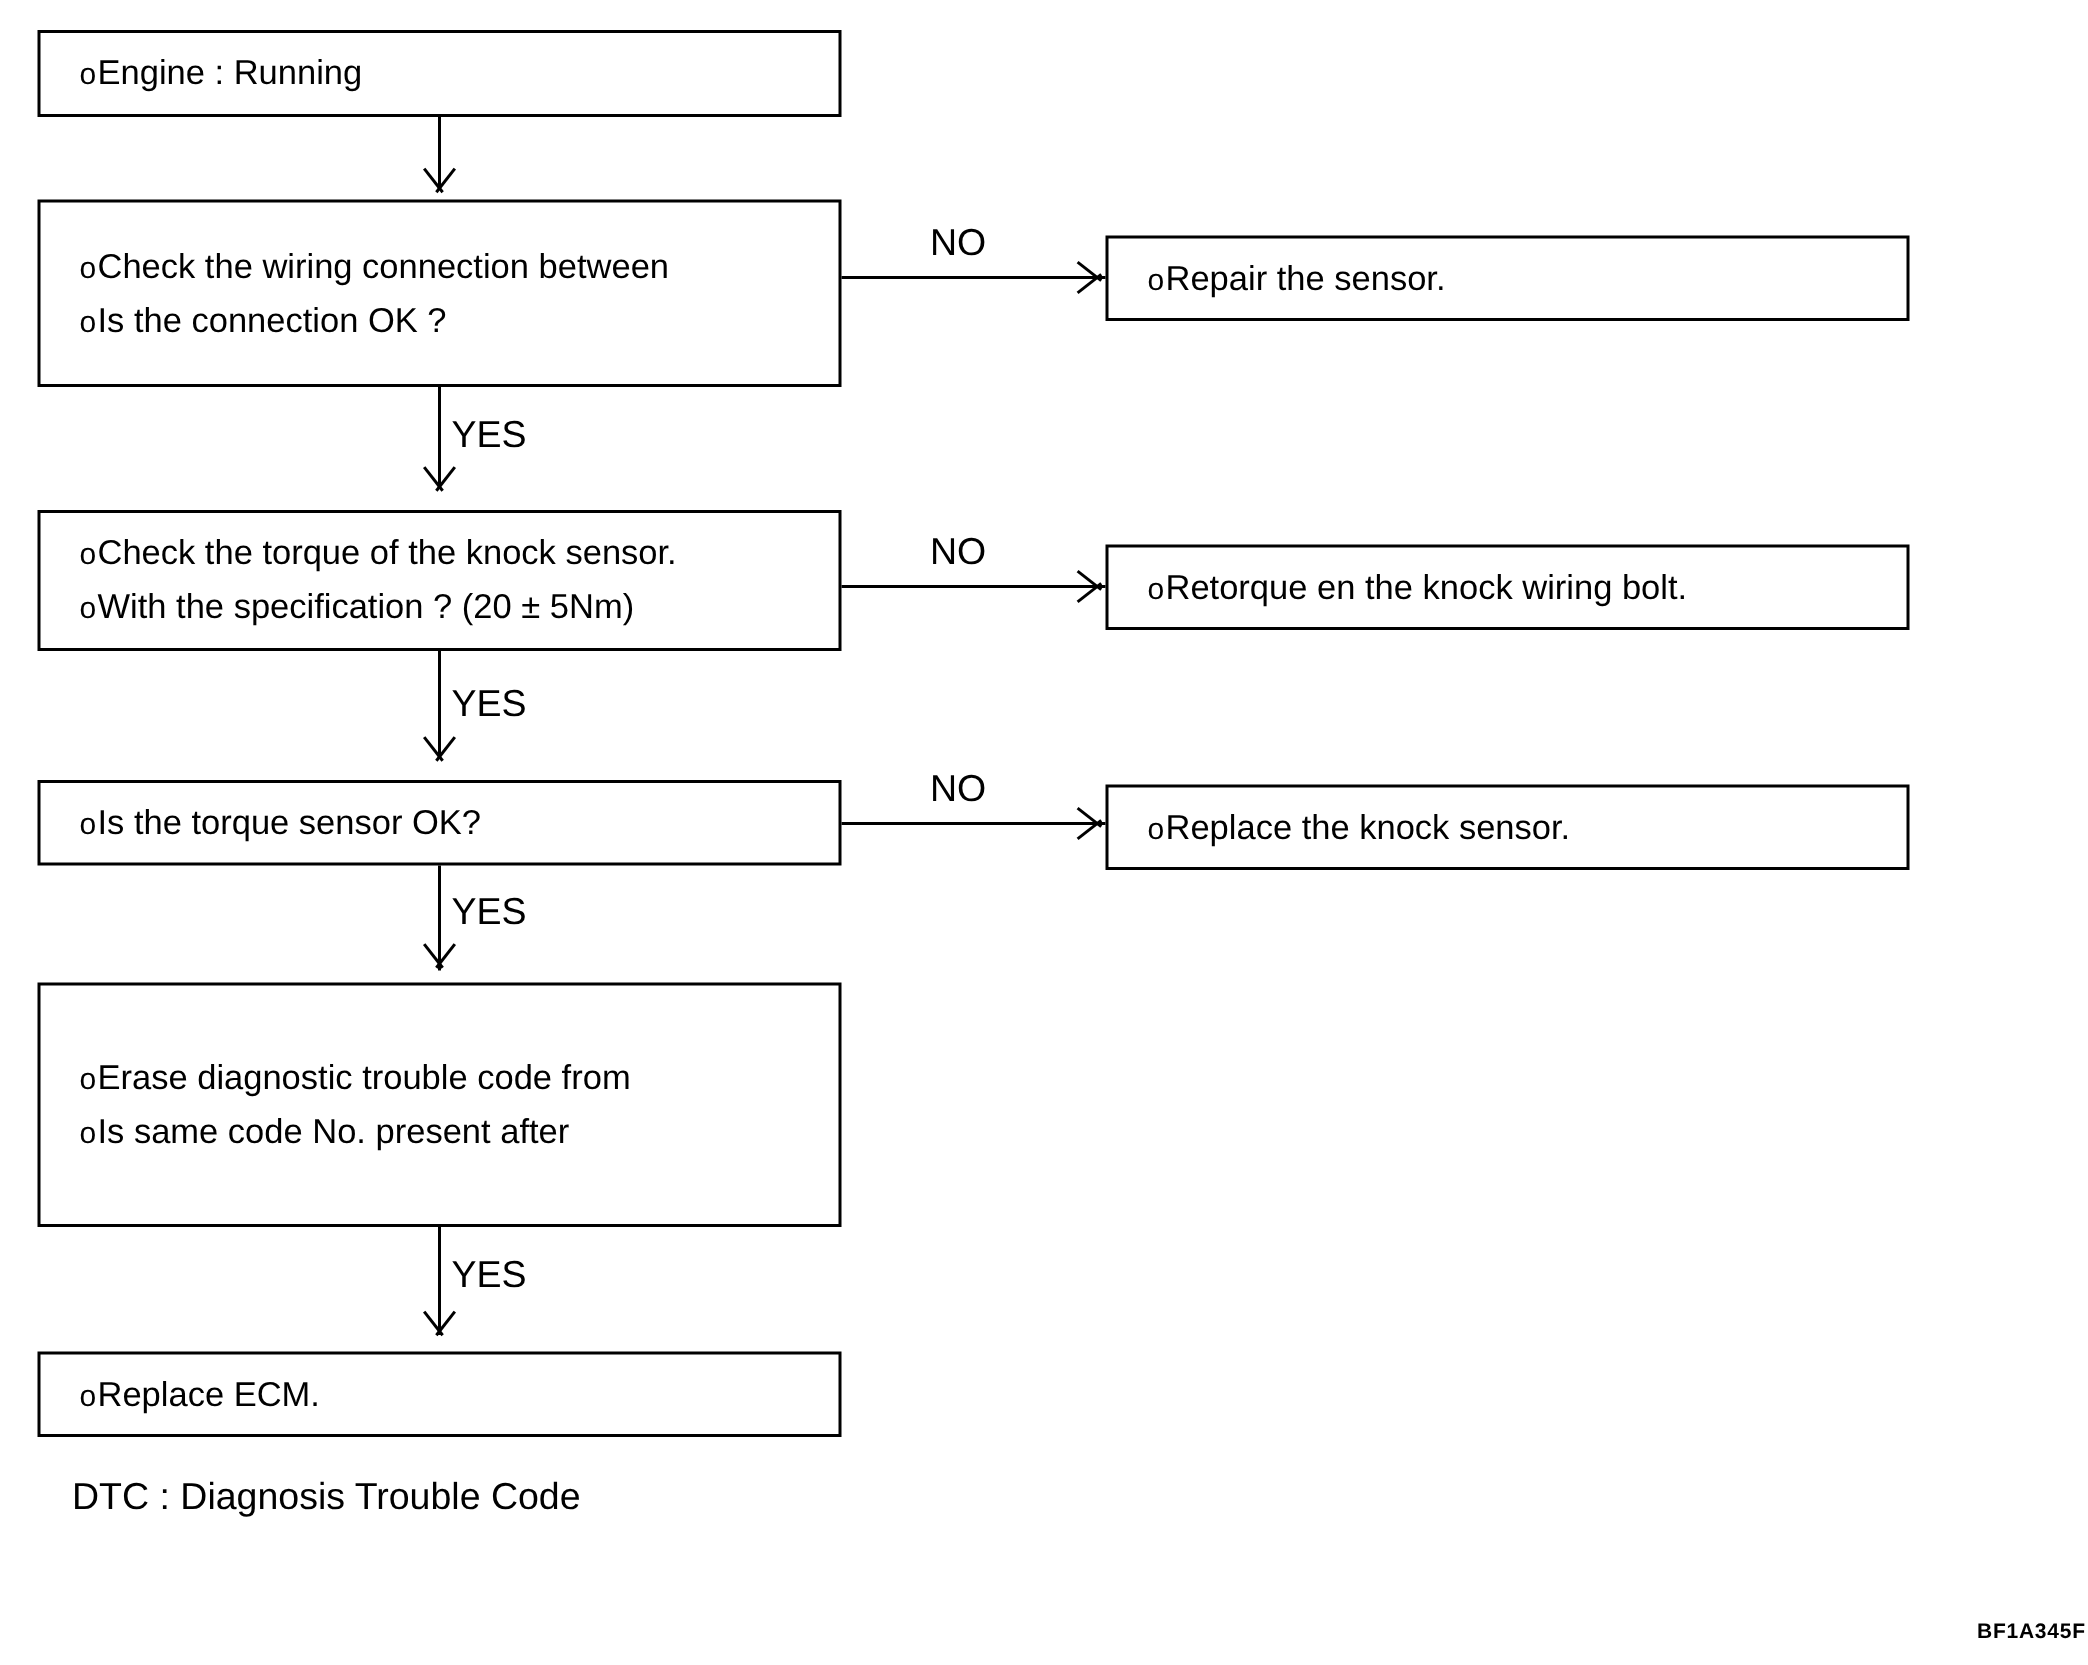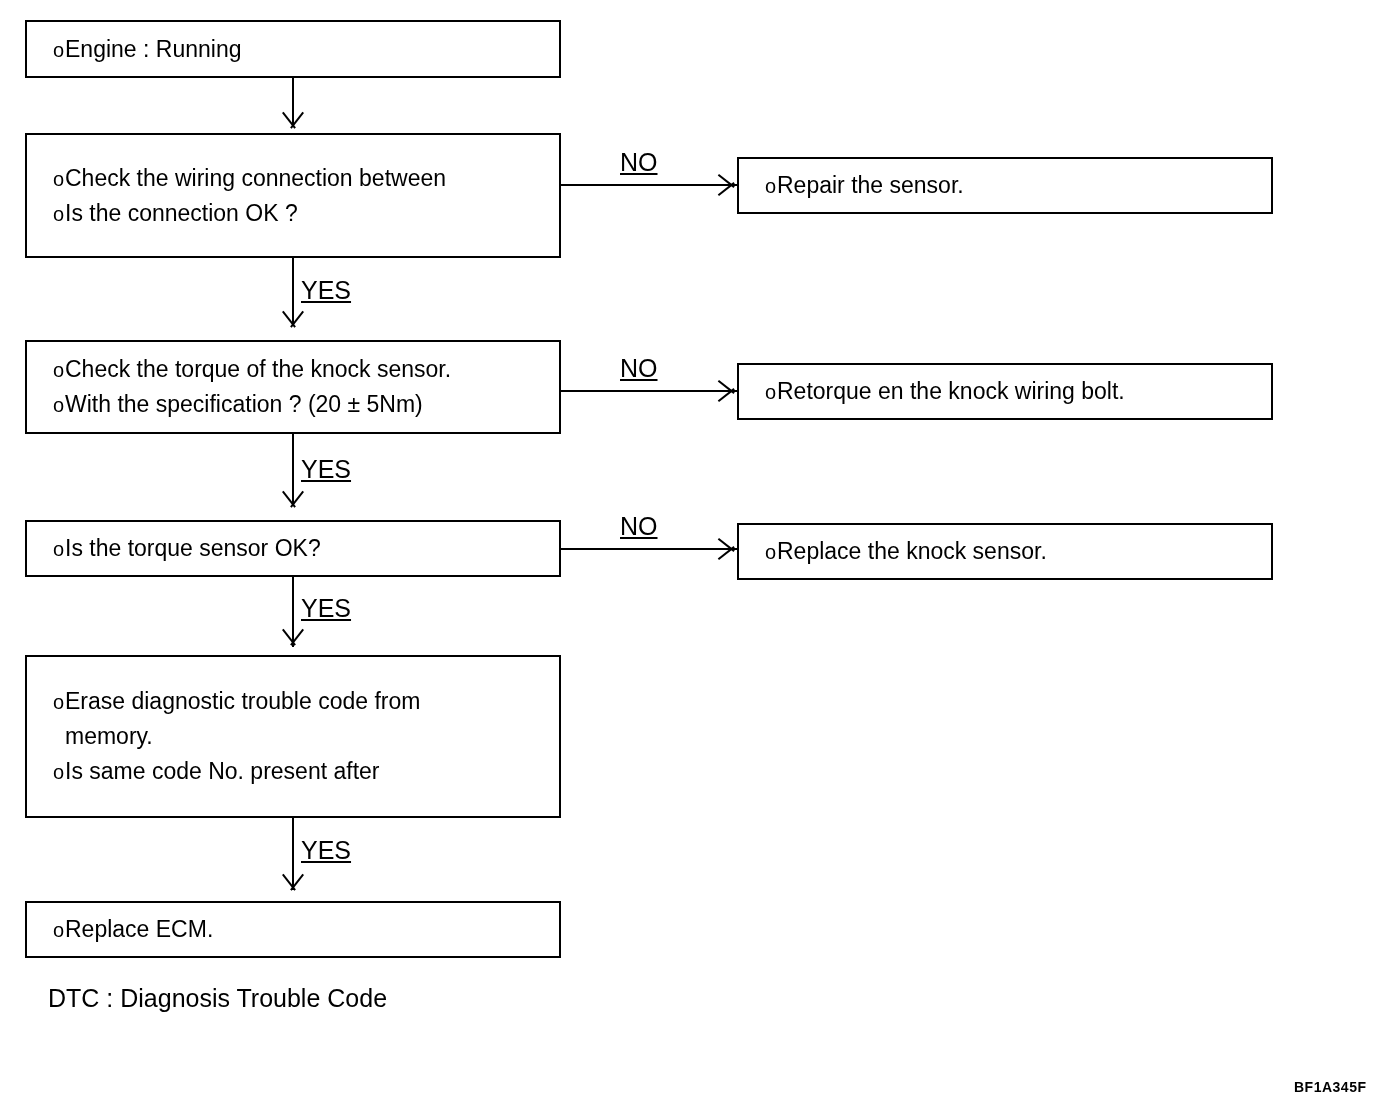--- a/index.html
+++ b/index.html
@@ -113,37 +113,37 @@
     transform-origin: left bottom;
     transform: rotate(-38deg);
   }
 
   
   .edge-label {
     position: absolute;
     font-size: 25px;
     line-height: 28px;
     white-space: pre;
-    text-decoration: underline;
   }
 
   
   .legend {
     position: absolute;
     font-size: 25px;
     line-height: 35px;
     white-space: pre;
     text-align: center;
   }
   .fig-code {
     position: absolute;
     font-size: 14px;
     font-weight: bold;
     letter-spacing: 0.5px;
     white-space: pre;
+    margin-left: 24px;
   }
 </style>
 </head>
 <body>
 
 <div id="canvas">
 
   <div class="box" style="left:25px; top:20px; width:536px; height:58px;">
     <div class="box-line">
       <span class="bullet">o</span>
@@ -227,24 +227,20 @@
   <div class="vline" style="left:292px; top:577px; height:70px;"></div>
   <div class="arrow-down" style="left:280px; top:630px;"></div>
   <div class="edge-label" style="left:301px; top:594px;">YES</div>
 
   <div class="box" style="left:25px; top:655px; width:536px; height:163px;">
     <div class="box-line">
       <span class="bullet">o</span>
       <span class="box-text">Erase diagnostic trouble code from</span>
     </div>
     <div class="box-line">
-      <span class="bullet blank">o</span>
-      <span class="box-text">memory.</span>
-    </div>
-    <div class="box-line">
       <span class="bullet">o</span>
       <span class="box-text">Is same code No. present after</span>
     </div>
   </div>
 
   <div class="vline" style="left:292px; top:818px; height:72px;"></div>
   <div class="arrow-down" style="left:280px; top:875px;"></div>
   <div class="edge-label" style="left:301px; top:836px;">YES</div>
 
   <div class="box" style="left:25px; top:901px; width:536px; height:57px;">

